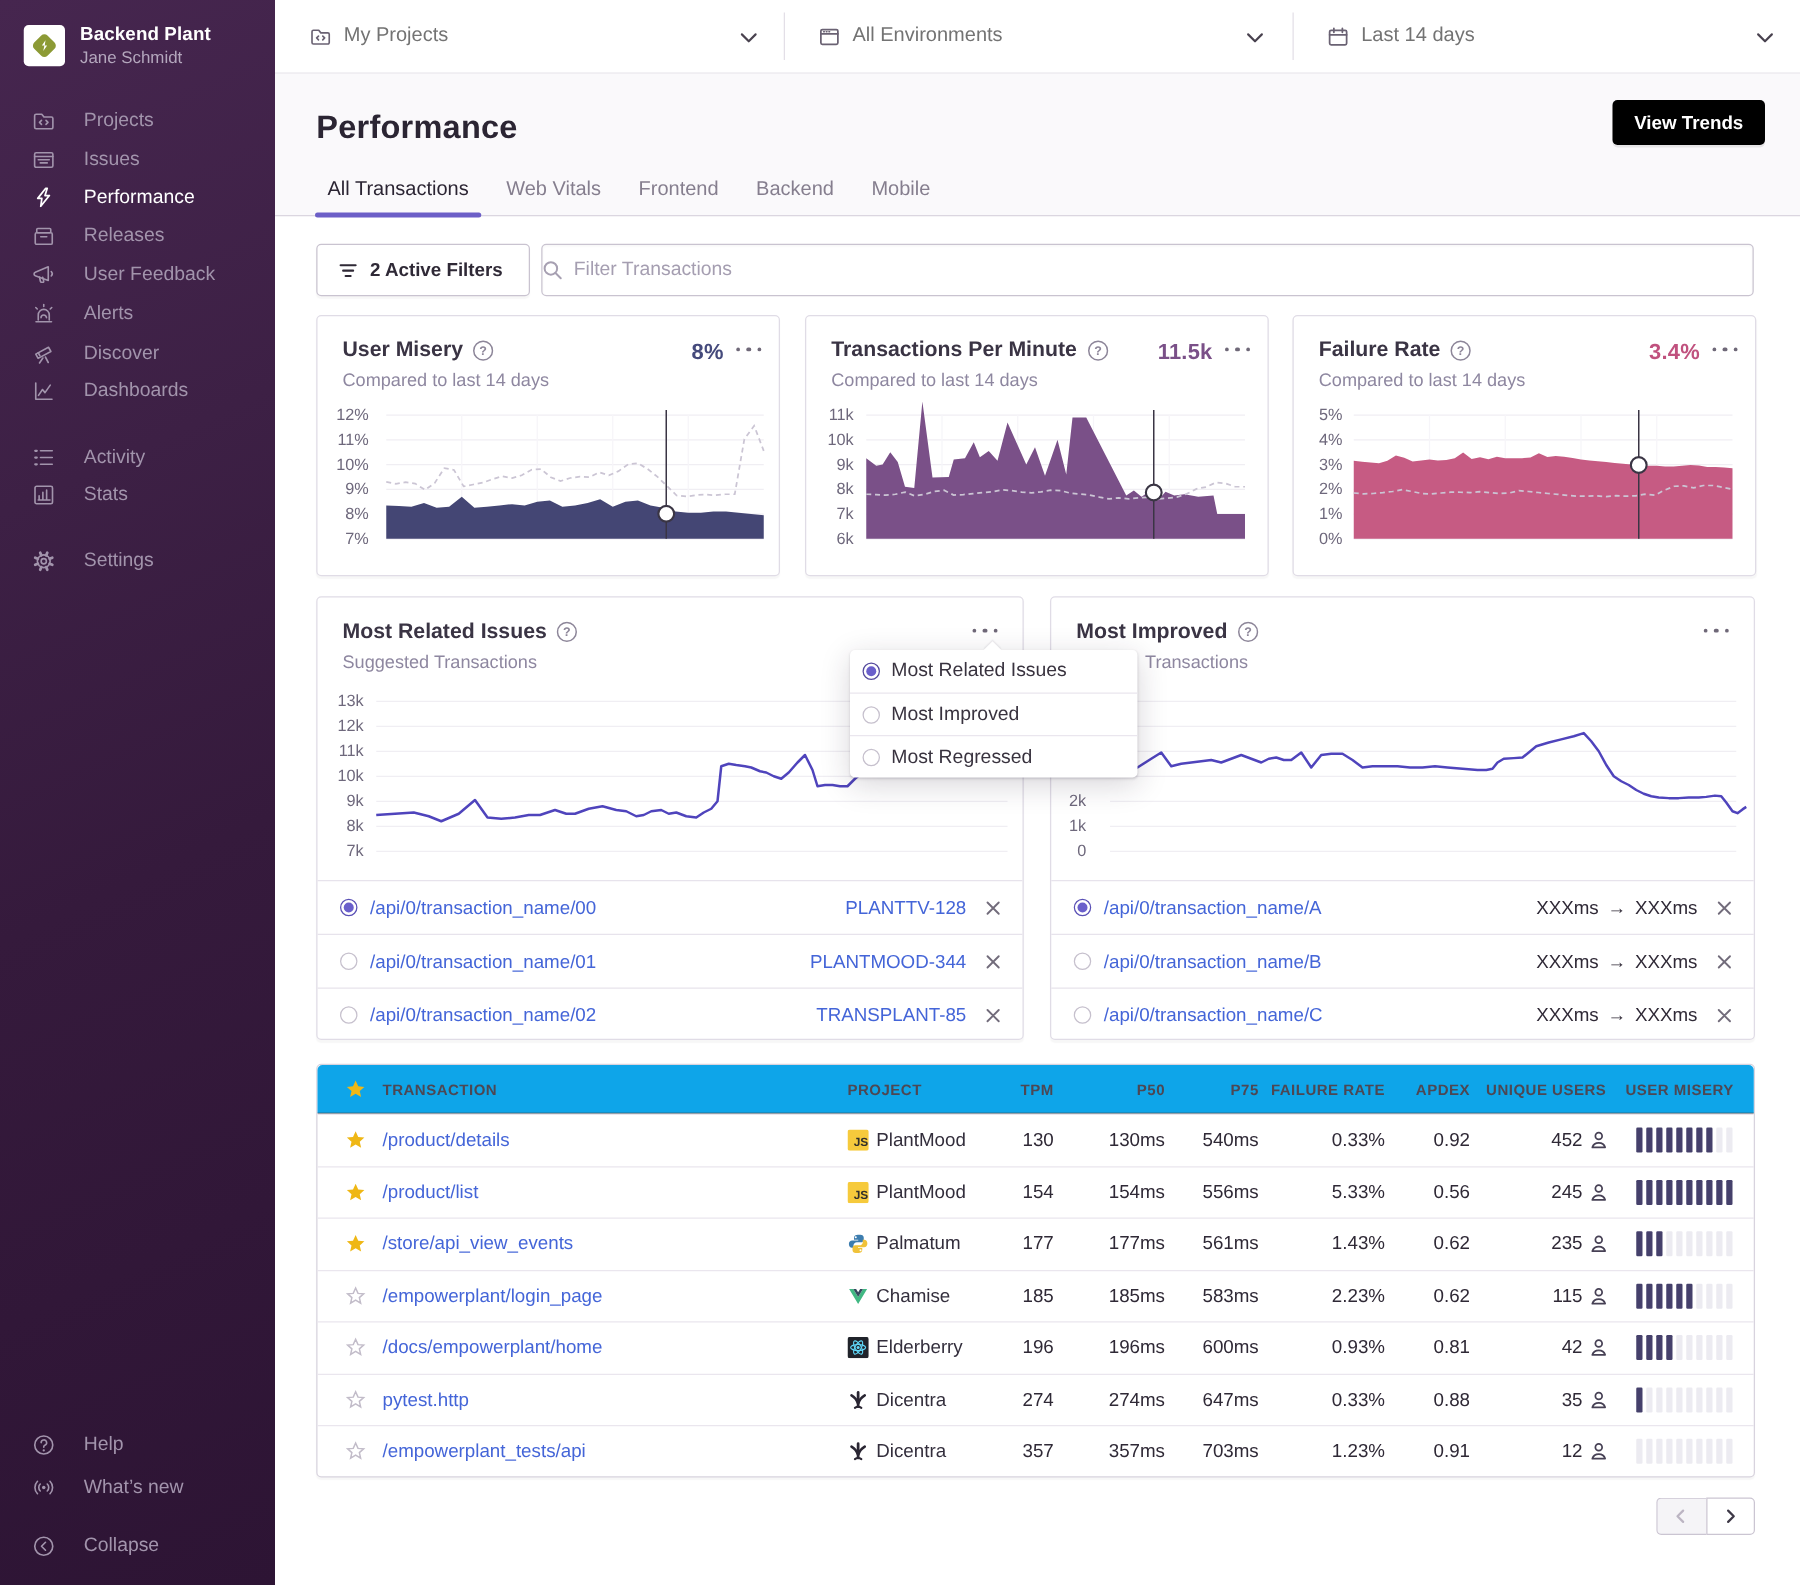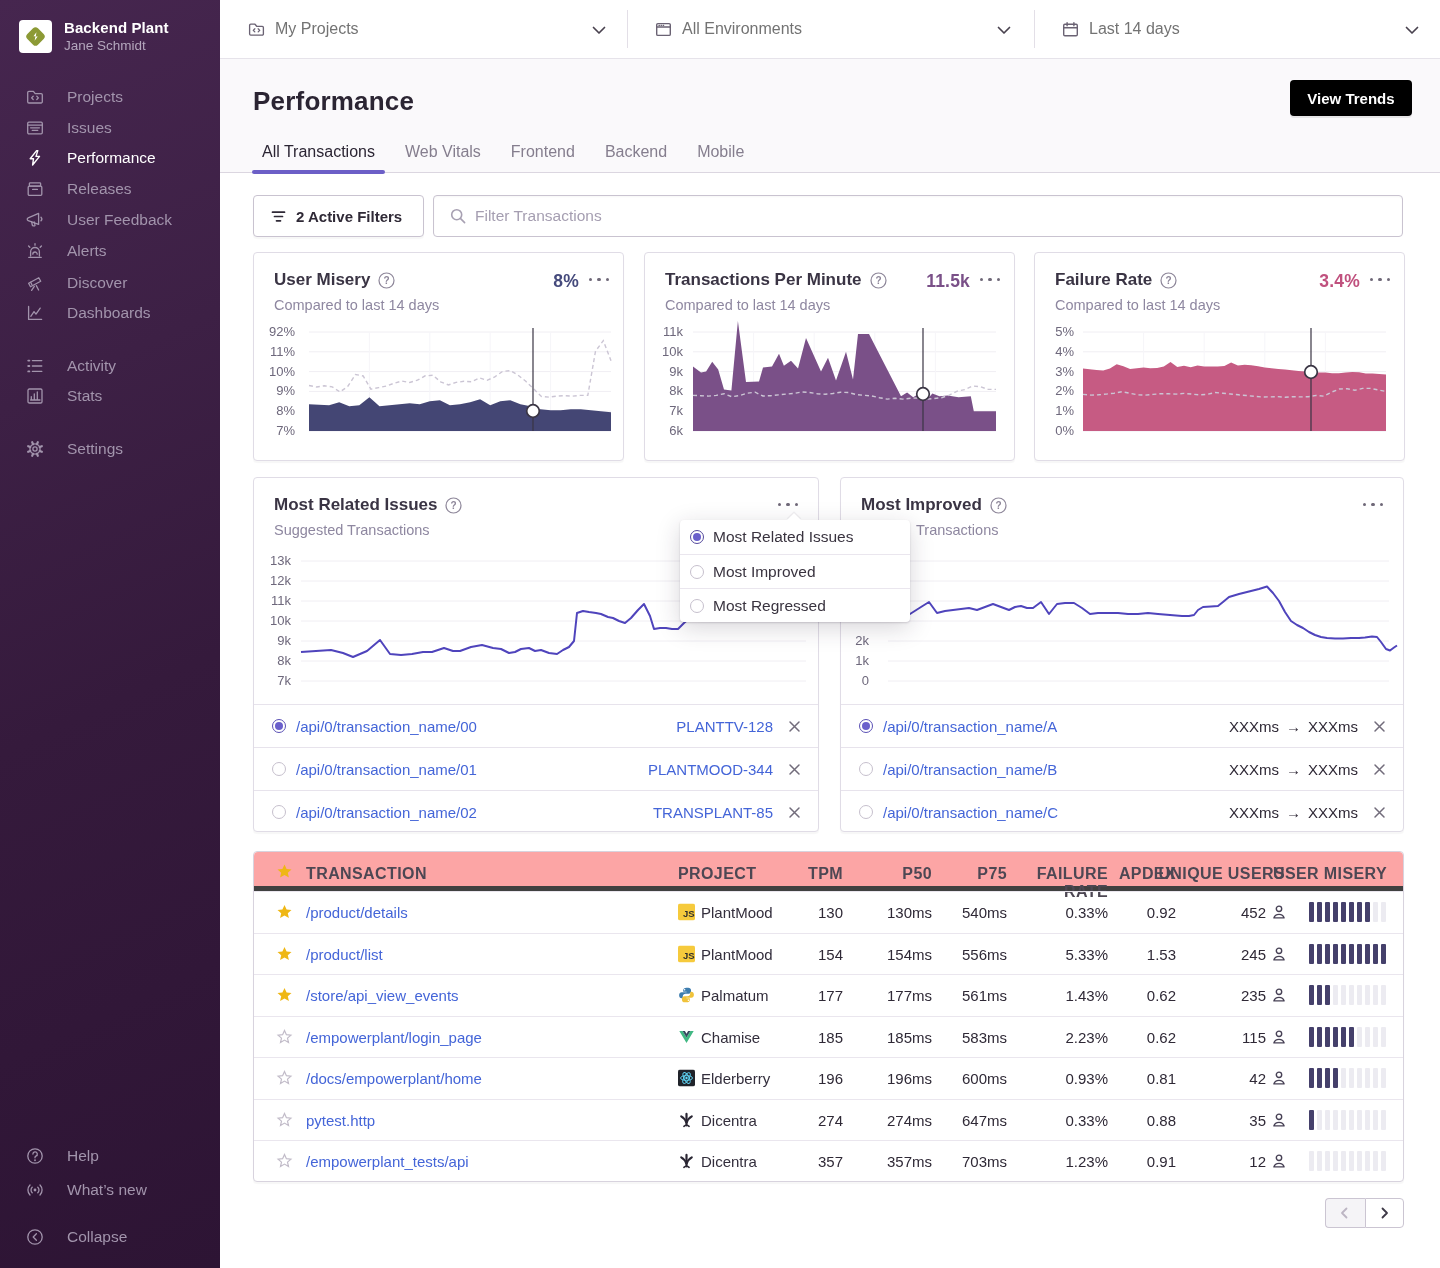--- a/index.html
+++ b/index.html
@@ -29,21 +29,21 @@
 #pagehead{position:absolute;left:220px;top:59px;width:1220px;height:114px;background:#faf9fb;border-bottom:1px solid #dbd6e0}
 #pagehead h1{position:absolute;left:33px;top:27px;font-size:26px;font-weight:bold;color:#2b2533;letter-spacing:.2px}
 #viewtrends{position:absolute;left:1070px;top:21px;width:122px;height:36px;background:#000000;border-radius:4px;color:#fff;font-size:15px;font-weight:bold;display:flex;align-items:center;justify-content:center;box-shadow:0 2px 0 rgba(0,0,0,.08)}
 #tabs{position:absolute;left:32px;top:84px;display:flex}
 .tab{position:relative;padding:0 10px;height:29px;font-size:16px;color:#857e8e;margin-right:10px}
 .tab.active{color:#2b2533}
 .tab.active::after{content:"";position:absolute;left:0;right:0;bottom:-2px;height:4px;border-radius:2px;background:#6c5fc7}
 
 #filterbtn{position:absolute;left:253px;top:195px;width:171px;height:42px;background:#fff;border:1px solid #c9c3d0;border-radius:4px;display:flex;align-items:center;padding-left:17px;font-size:15px;font-weight:bold;color:#2f2936;box-shadow:0 2px 1px rgba(50,40,60,.04)}
 #filterbtn svg{margin-right:10px}
-#searchbar{position:absolute;left:433px;top:195px;width:970px;height:42px;background:#fff;border:1px solid #c9c3d0;border-radius:4px;display:flex;align-items:center;padding-left:16px;box-shadow:inset 0 1px 2px rgba(50,40,60,.04)}
+#searchbar{position:absolute;left:433px;top:195px;width:970px;height:42px;background:#fff;border:1px solid #c9c3d0;border-radius:4px;display:flex;align-items:center;box-shadow:inset 0 1px 2px rgba(50,40,60,.04)}
 #searchbar svg{margin-right:9px}
 #searchbar .ph{color:#a59eb1;font-size:15.5px}
 
 .card{position:absolute;background:#fff;border:1px solid #e0dce6;border-radius:4px;box-shadow:0 2px 1px rgba(50,40,60,.04)}
 .cardtitle{position:absolute;left:20px;top:17px;font-size:17px;font-weight:bold;color:#3a3444;display:flex;align-items:center}
 .cardtitle .q{margin-left:8px;display:flex}
 .cardsub{position:absolute;left:20px;top:44px;font-size:14.5px;color:#8e87a0}
 .bigval{position:absolute;top:18px;font-size:17.5px;font-weight:bold;letter-spacing:.2px}
 .dots{position:absolute;top:25px;display:flex;gap:5px}
 .dots i{width:3.4px;height:3.4px;border-radius:50%;background:#6f6878}
@@ -61,21 +61,21 @@
 .xic{margin-left:0;display:flex}
 
 #dropdown{position:absolute;left:680px;top:520px;width:230px;height:102px;background:#fff;border-radius:4px;box-shadow:0 1px 2px rgba(40,30,50,.18),0 6px 24px rgba(40,30,50,.18);z-index:30}
 #dropdown::before{content:"";position:absolute;left:109px;top:-5px;width:10px;height:10px;background:#fff;transform:rotate(45deg);box-shadow:-1px -1px 1px rgba(40,30,50,.08)}
 .dd-row{height:34px;display:flex;align-items:center;padding-left:10px;font-size:15.5px;color:#39333f;border-top:1px solid #eae6ee}
 .dd-row:first-child{border-top:none}
 .dd-row span{margin-left:9px}
 .dd-row .radio{margin-left:0}
 
 #table{position:absolute;left:253px;top:851px;width:1151px;height:331px;background:#fff;border:1px solid #d8d3de;border-radius:4px;box-shadow:0 2px 1px rgba(50,40,60,.04)}
-#thead{position:relative;height:39px;background:#fca5a5;border-bottom:5px solid #404040;border-radius:4px 4px 0 0;font-size:16px;font-weight:bold;color:#4d4753;letter-spacing:.4px}
+#thead{position:relative;height:39px;background:#0ea5e9;border-bottom:1px solid #404040;border-radius:4px 4px 0 0;font-size:12px;font-weight:bold;color:#4d4753;letter-spacing:.4px}
 #thead span{position:absolute;top:13px}
 .drow{position:relative;height:41.5px;border-top:1px solid #eae6ee;font-size:15px}
 .drow:first-of-type{border-top:none}
 .cell{position:absolute;top:50%;transform:translateY(-50%)}
 .num{text-align:right;color:#2f2936}
 .c-star{left:22px;width:17px;height:17px}
 .c-txn{left:52px}
 .c-txn a{color:#4465d8;text-decoration:none}
 .c-pic{left:424px;width:17px;height:17px}
 .c-pname{left:447px;color:#332e3c}
@@ -264,21 +264,21 @@
             <text x="8.5" y="12" text-anchor="middle" font-size="10" font-family="Liberation Sans" fill="#8d8699">?</text>
           </svg>
         </span></div>
   <div class="cardsub">Compared to last 14 days</div>
   <div class="bigval" style="right:44px;color:#454a7c">8%</div>
   <span class="dots" style="right:14px">
         <i></i>
         <i></i>
         <i></i>
       </span>
-  <div class="ylab" style="right:328px;top:71.0px;width:44px">92%</div>
+  <div class="ylab" style="right:328px;top:71.0px;width:44px">12%</div>
       <div class="ylab" style="right:328px;top:90.8px;width:44px">11%</div>
       <div class="ylab" style="right:328px;top:110.6px;width:44px">10%</div>
       <div class="ylab" style="right:328px;top:130.4px;width:44px">9%</div>
       <div class="ylab" style="right:328px;top:150.2px;width:44px">8%</div>
       <div class="ylab" style="right:328px;top:170.0px;width:44px">7%</div>
 </div>
 <div class="card" style="left:644px;top:252px;width:371px;height:209px">
   <svg class="abs" style="left:0;top:0" width="371" height="209" viewBox="0 0 371 209">
         <line x1="48" y1="79.0" x2="351" y2="79.0" stroke="#f0eef3" stroke-width="1"></line>
         <line x1="48" y1="98.8" x2="351" y2="98.8" stroke="#f0eef3" stroke-width="1"></line>
@@ -571,21 +571,21 @@
           <svg width="17" height="17" viewBox="0 0 17 17">
             <rect width="17" height="17" rx="2" fill="#f6ca3c"></rect>
             <text x="10.8" y="13.6" text-anchor="middle" font-size="9.5" font-weight="bold" font-family="Liberation Sans" fill="#32302c">JS</text>
           </svg>
         </span>
   <span class="cell c-pname">PlantMood</span>
   <span class="cell c-tpm num">154</span>
   <span class="cell c-p50 num">154ms</span>
   <span class="cell c-p75 num">556ms</span>
   <span class="cell c-fail num">5.33%</span>
-  <span class="cell c-apdex num">1.53</span>
+  <span class="cell c-apdex num">0.56</span>
   <span class="cell c-users num">245</span>
   <span class="cell c-uic">
           <svg width="16" height="16" viewBox="0 0 16 16" fill="none" stroke="#474155" stroke-width="1.4" stroke-linecap="round">
             <circle cx="8" cy="4.8" r="2.7"></circle>
             <path d="M2.9 13.9a5.3 4.9 0 0 1 10.2 0z" stroke-linejoin="round"></path>
           </svg>
         </span>
   <span class="cell c-misery">
           <i></i>
           <i></i>

